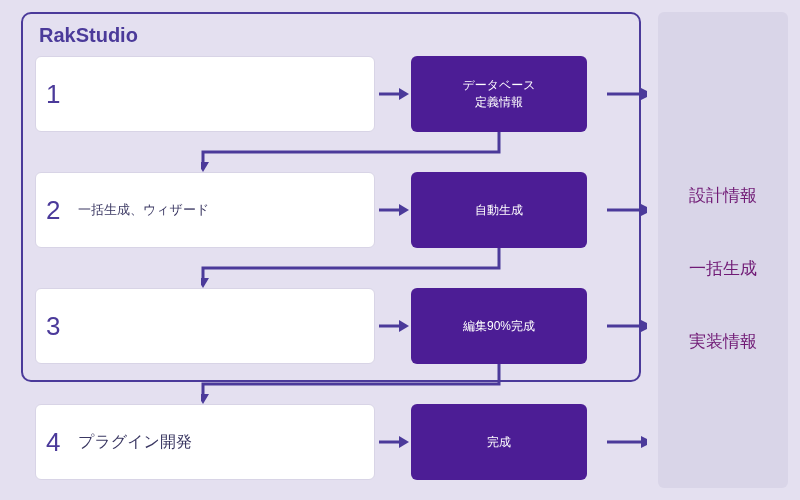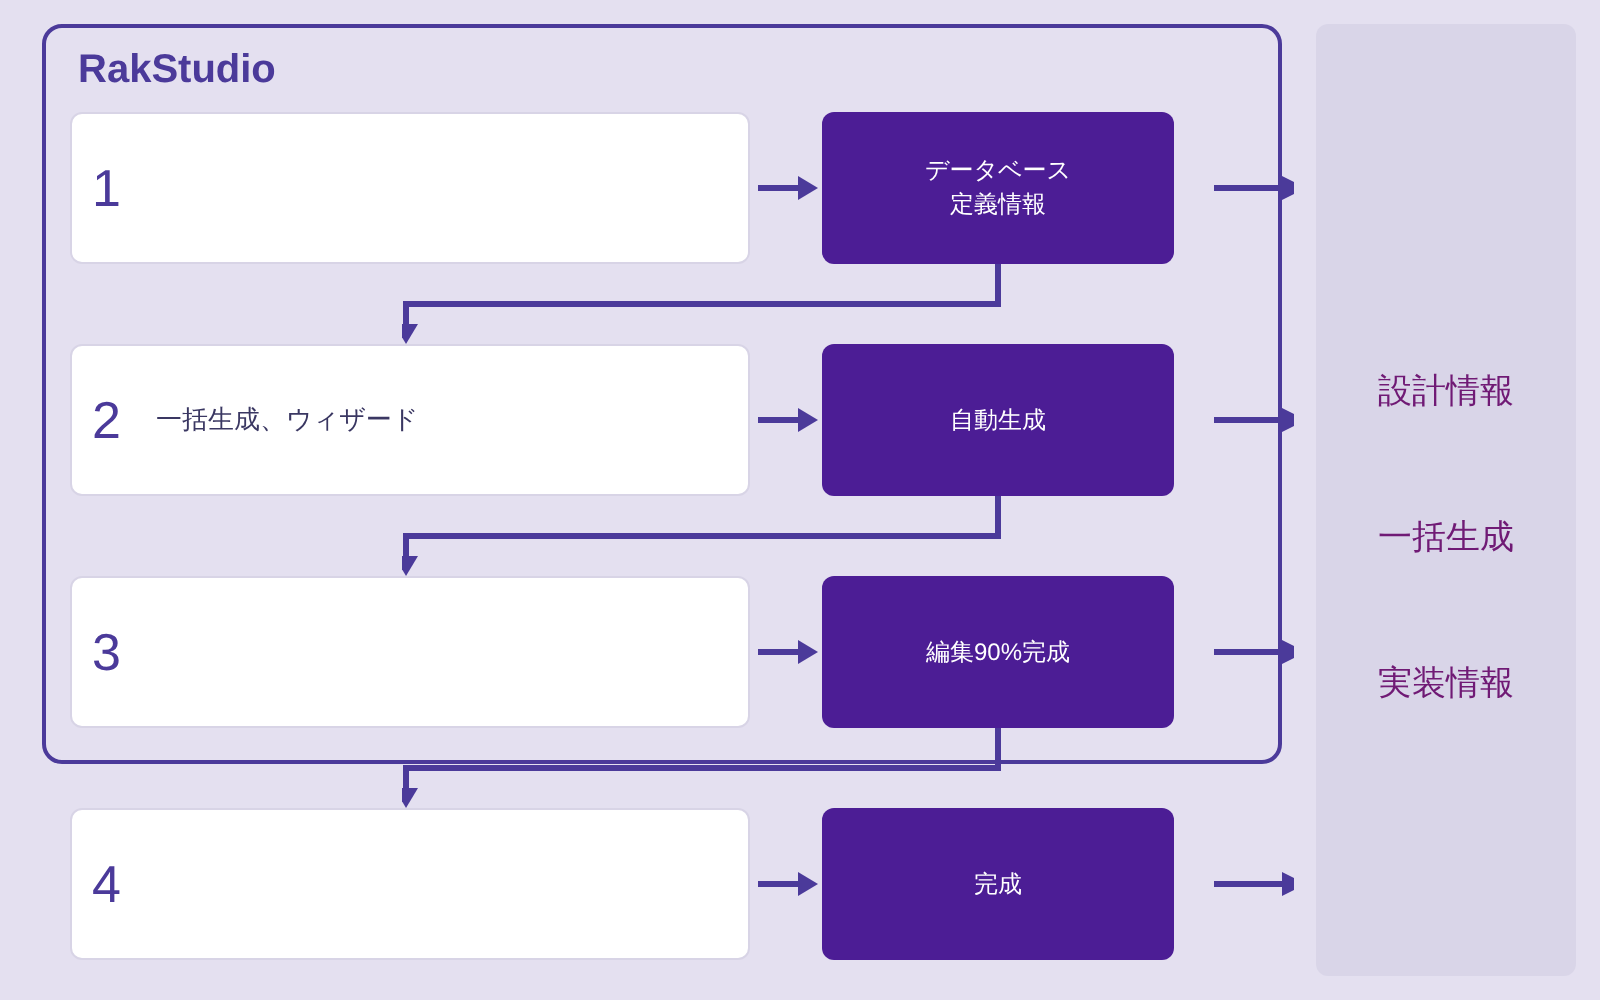--- a/index.html
+++ b/index.html
@@ -194,20 +194,21 @@
     </div>
     <div class="output-box">
       <div>編集90%完成</div>
     </div>
   </div>
 
   <div class="row row4">
     <div class="step-box">
       <div class="step-num">4</div>
       <div class="step-text">
+        <div class="step-title">プラグイン開発</div>
       </div>
     </div>
     <div class="arrow-h">
       <svg width="36" height="20">
           <line x1="4" y1="10" x2="24" y2="10" stroke="#4b3a9a" stroke-width="3"></line>
           <polygon points="24,4 34,10 24,16" fill="#4b3a9a"></polygon>
         </svg>
     </div>
     <div class="output-box">
       <div>完成</div>

